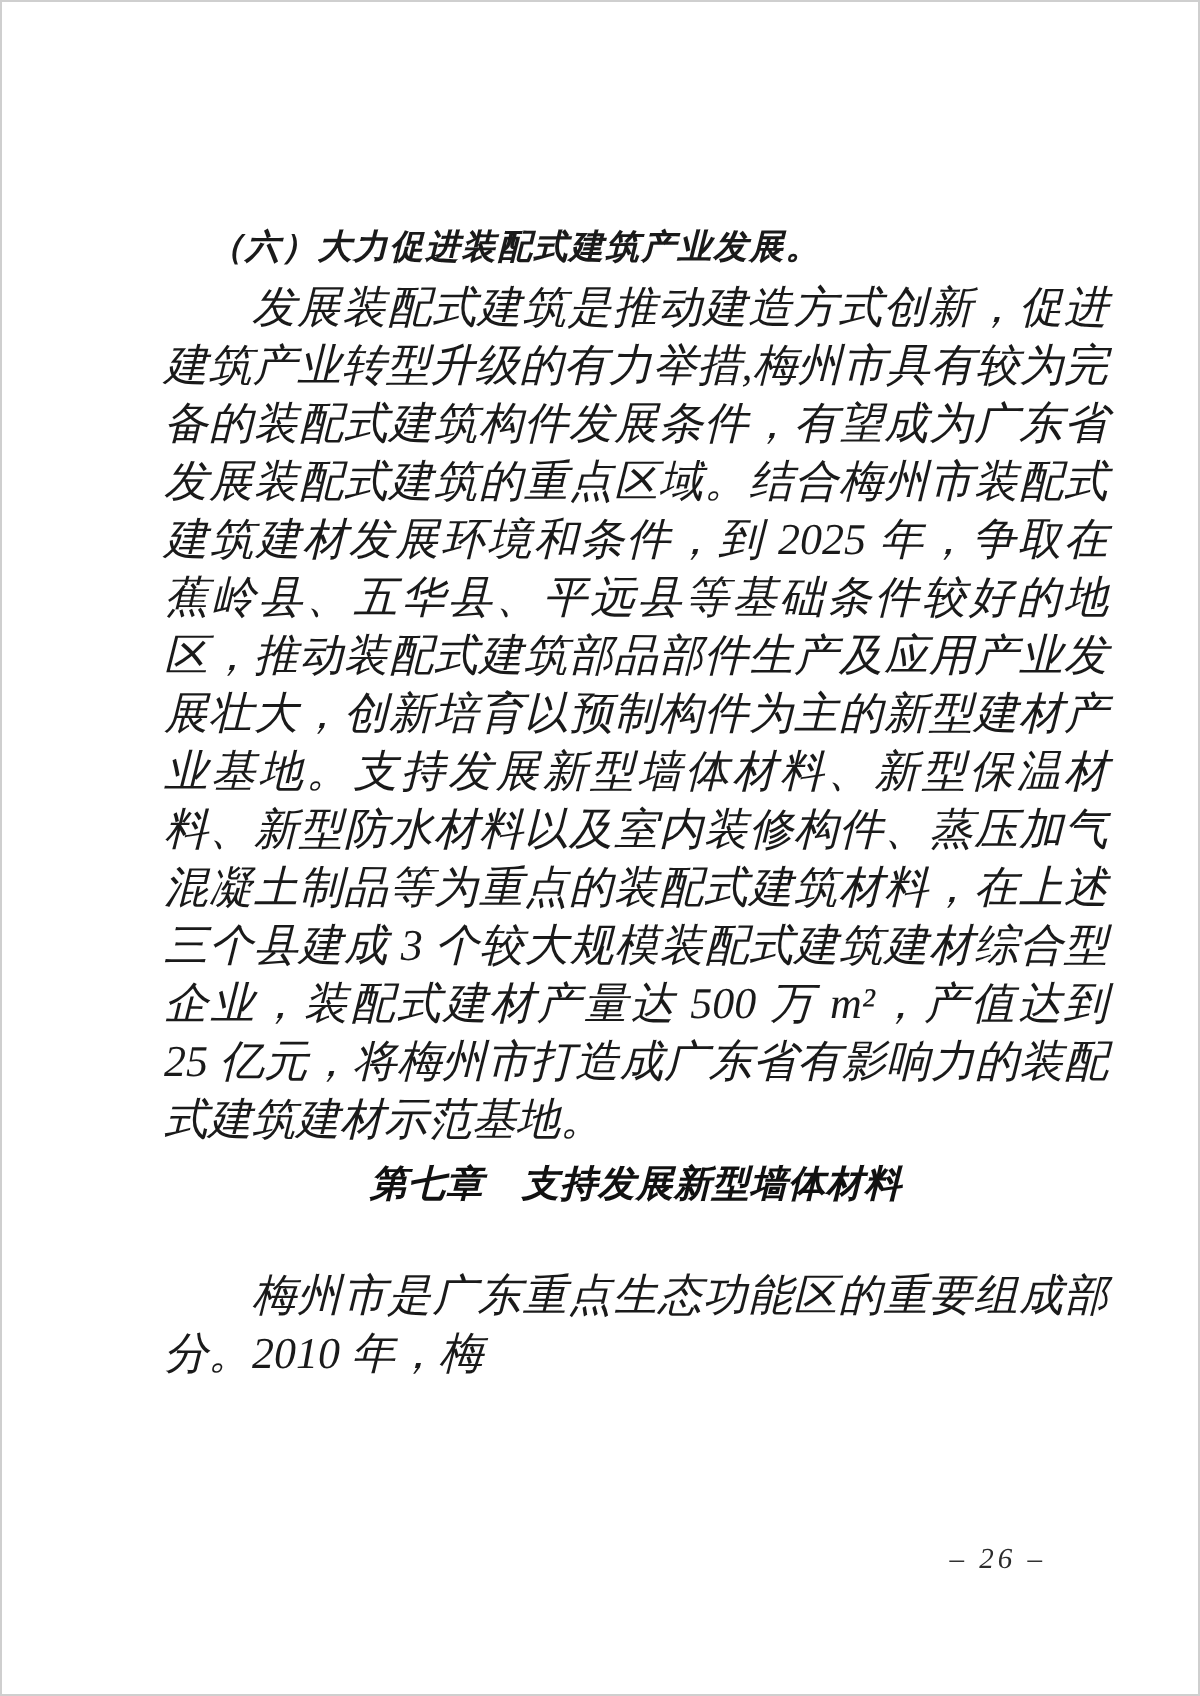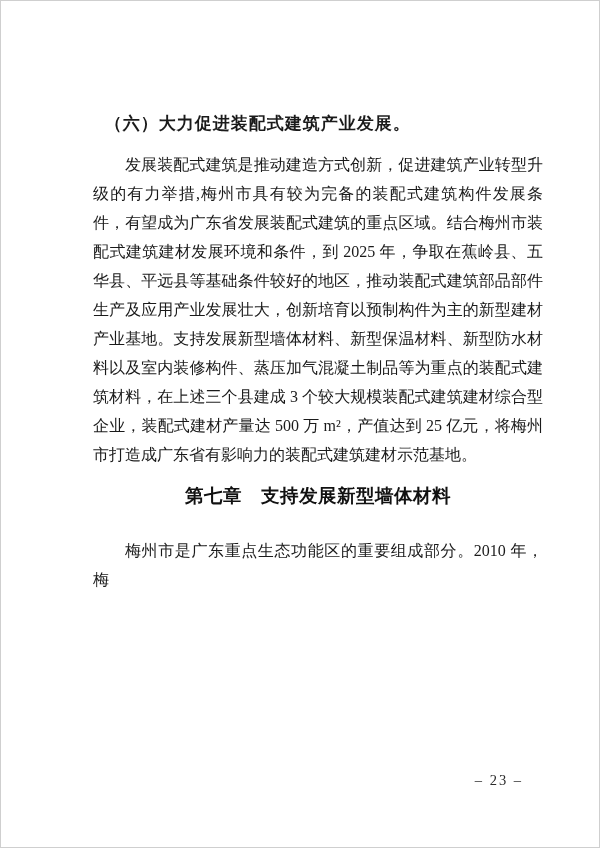--- a/index.html
+++ b/index.html
@@ -12,35 +12,36 @@
   }
   .page {
     position: relative;
     width: 600px;
     height: 848px;
     box-sizing: border-box;
     background: #ffffff;
     border: 1px solid #cfcfcf;
     overflow: hidden;
     color: #1a1a1a;
+    font-style: italic;
   }
   .content {
     padding: 108px 44px 0 80px;
   }
   .section-heading {
     margin: 0;
     font-size: 17px;
     font-weight: bold;
     line-height: 29px;
     text-indent: 1.4em;
     letter-spacing: 1px;
   }
   .body-para {
-    margin: 12px;
-    font-size: 16px;
+    margin: 1px;
+    font-size: 22px;
     line-height: 29px;
     text-indent: 2em;
     text-align: justify;
     text-justify: inter-ideograph;
   }
   .chapter-heading {
     margin: 4px 0 25px 0;
     font-size: 18.5px;
     font-weight: bold;
     line-height: 30px;
@@ -62,15 +63,15 @@
 <body>
 
 <div class="page">
   <div class="content">
     <h3 class="section-heading">（六）大力促进装配式建筑产业发展。</h3>
     <p class="body-para">发展装配式建筑是推动建造方式创新，促进建筑产业转型升级的有力举措,梅州市具有较为完备的装配式建筑构件发展条件，有望成为广东省发展装配式建筑的重点区域。结合梅州市装配式建筑建材发展环境和条件，到 2025 年，争取在蕉岭县、五华县、平远县等基础条件较好的地区，推动装配式建筑部品部件生产及应用产业发展壮大，创新培育以预制构件为主的新型建材产业基地。支持发展新型墙体材料、新型保温材料、新型防水材料以及室内装修构件、蒸压加气混凝土制品等为重点的装配式建筑材料，在上述三个县建成 3 个较大规模装配式建筑建材综合型企业，装配式建材产量达 500 万 m²，产值达到 25 亿元，将梅州市打造成广东省有影响力的装配式建筑建材示范基地。</p>
     <h2 class="chapter-heading">第七章　支持发展新型墙体材料</h2>
     <p class="body-para">梅州市是广东重点生态功能区的重要组成部分。2010 年，梅</p>
   </div>
   <div class="page-footer">
-    <span>– 23 –</span>
+    <span>– 26 –</span>
   </div>
 </div>
 
 </body></html>

